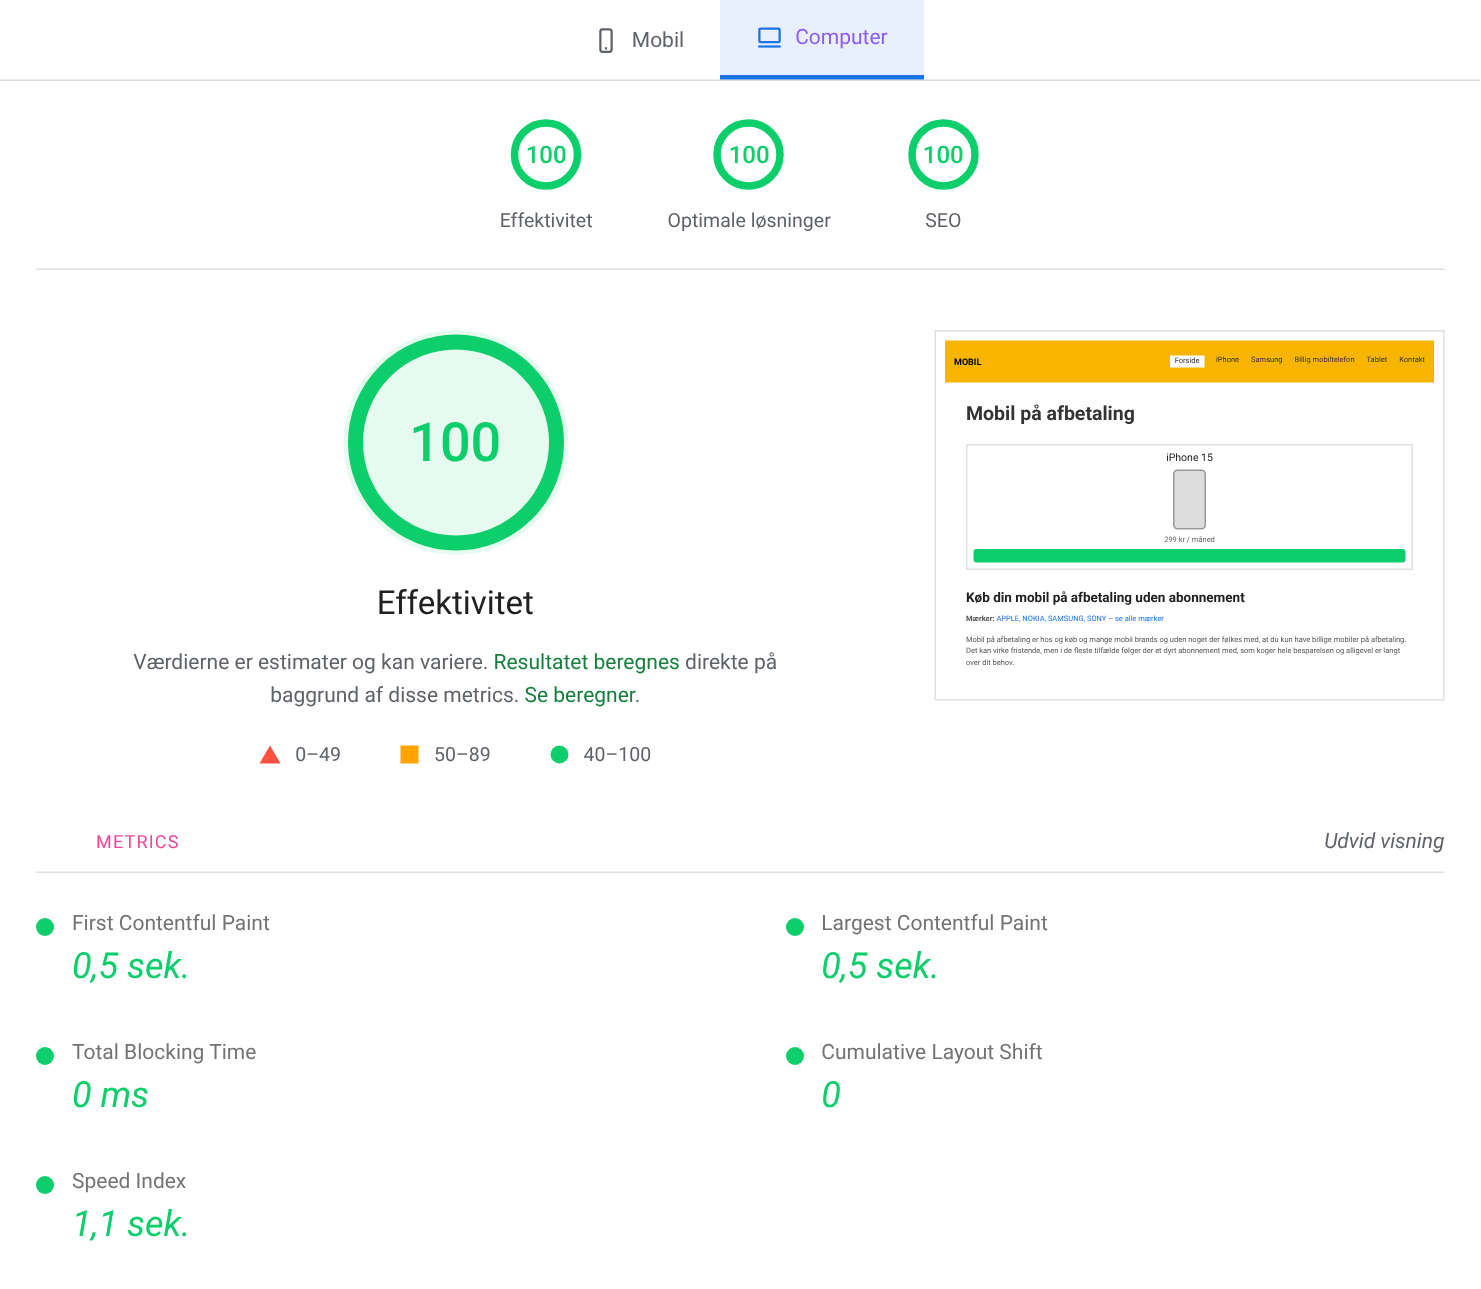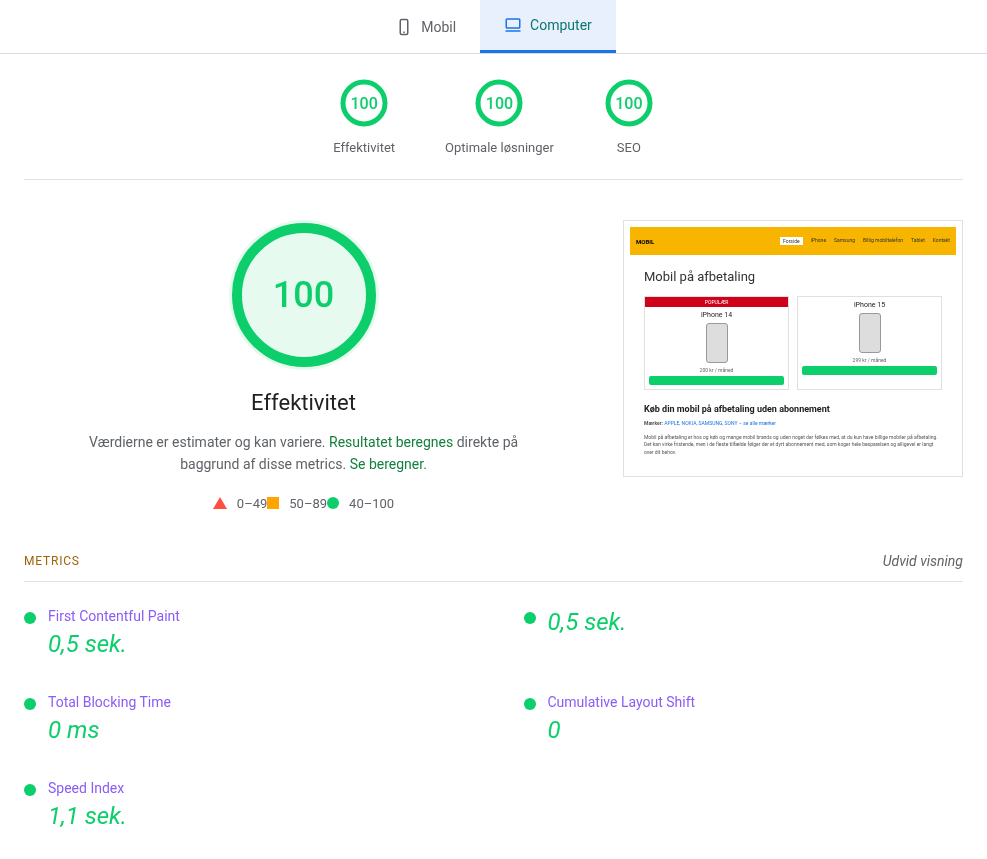--- a/index.html
+++ b/index.html
@@ -1,73 +1,73 @@
 <!DOCTYPE html>
 <html><head>
 <meta charset="utf-8">
 <style>
   * { box-sizing: border-box; margin: 0; padding: 0; }
   body { font-family: Roboto, Arial, sans-serif; background: #fff; color: #212121; width: 987px; }
   
   .tabs { display: flex; justify-content: center; border-bottom: 1px solid #dadce0; }
   .tab { display: flex; align-items: center; gap: 8px; padding: 16px 24px; color: #5f6368; cursor: pointer; font-size: 14px; }
-  .tab.active { color: #0f766e; border-bottom: 3px solid #1a73e8; background: #e8f0fe; }
+  .tab.active { color: #8b5cf6; border-bottom: 3px solid #1a73e8; background: #e8f0fe; }
   .tab-icon { width: 18px; height: 18px; }
   
   .container { padding: 0 24px 24px; }
   
   .scores { display: flex; justify-content: center; gap: 50px; padding: 24px 0; border-bottom: 1px solid #e0e0e0; margin-bottom: 40px; }
   .score-item { text-align: center; }
   .gauge-sm { width: 50px; height: 50px; margin: 0 auto 12px; position: relative; }
   .gauge-sm svg { transform: rotate(-90deg); }
   .gauge-sm .val { position: absolute; top: 50%; left: 50%; transform: translate(-50%, -50%); font-size: 16px; font-weight: 500; color: #0cce6b; }
   .score-label { font-size: 13px; color: #5f6368; }
   
   .main-row { display: flex; gap: 40px; margin-bottom: 30px; align-items: flex-start; }
   .big-score { flex: 1; text-align: center; }
   .gauge-lg { width: 150px; height: 150px; margin: 0 auto 20px; position: relative; background: #e6faef; border-radius: 50%; }
   .gauge-lg svg { transform: rotate(-90deg); position: absolute; top: 0; left: 0; }
   .gauge-lg .val { position: absolute; top: 50%; left: 50%; transform: translate(-50%, -50%); font-size: 36px; font-weight: 500; color: #0cce6b; }
   .big-title { font-size: 22px; color: #212121; margin-bottom: 16px; }
   .big-desc { font-size: 14px; color: #5f6368; line-height: 1.6; max-width: 480px; margin: 0 auto 20px; }
   .big-desc a { color: #15803d; text-decoration: none; }
   
-  .legend { display: flex; justify-content: center; font-size: 13px; color: #5f6368; text-align: right; }
+  .legend { display: flex; justify-content: center; gap: 40px; font-size: 13px; color: #5f6368; text-align: right; }
   .legend-item { display: flex; align-items: center; gap: 10px; }
   .tri { width: 0; height: 0; border-left: 7px solid transparent; border-right: 7px solid transparent; border-bottom: 12px solid #ff4e42; }
   .sq { width: 12px; height: 12px; background: #ffa400; }
   .cir { width: 12px; height: 12px; background: #0cce6b; border-radius: 50%; }
   
   .thumb { width: 340px; border: 1px solid #e0e0e0; padding: 6px; }
   .thumb-inner { width: 100%; }
   .th-top { height: 28px; background: #f7b500; display:flex; align-items:center; padding:0 6px; gap:6px; }
   .th-logo { font-size:6px; color:#000; font-weight:700; }
   .th-nav { display:flex; gap:8px; margin-left:auto; font-size:5px; color:#333; }
   .th-nav span:first-child { background:#fff; padding:1px 3px; }
   .th-body { padding: 14px; }
-  .th-title { font-size: 13px; font-weight: 400; color: #333; margin-bottom: 12px; }
+  .th-title { font-size: 13px; font-weight: 700; color: #333; margin-bottom: 12px; }
   .th-cards { display: flex; gap: 8px; margin-bottom: 14px; }
   .th-card { flex: 1; border: 1px solid #e0e0e0; padding: 4px; text-align: center; position:relative; }
   .th-pop { background: #d0021b; color: #fff; font-size: 5px; padding: 2px 0; margin: -4px -4px 4px; }
   .th-cname { font-size: 7px; margin-bottom: 4px; }
   .th-phone { width: 22px; height: 40px; background: #ddd; border-radius: 3px; margin: 0 auto 4px; border:1px solid #999; }
   .th-price { font-size: 5px; color: #666; margin-bottom: 3px; }
   .th-btn { background: #0cce6b; height: 9px; border-radius: 2px; }
   .th-sub { font-size: 9px; font-weight: 700; margin: 10px 0 6px; }
   .th-txt { font-size: 5px; color: #555; line-height: 1.5; }
   .th-link { color: #1a73e8; }
   
   .metrics-head { display: flex; justify-content: space-between; align-items: center; padding: 12px 0; border-bottom: 1px solid #e0e0e0; margin-bottom: 8px; }
-  .metrics-title { font-size: 12px; color: #a16207; letter-spacing: 0.8px; }
+  .metrics-title { font-size: 12px; color: #ec4899; letter-spacing: 0.8px; margin-left: 40px; }
   .expand { font-size: 14px; color: #5f6368; cursor: pointer; font-style: italic; }
   
   .metrics-grid { display: grid; grid-template-columns: 1fr 1fr; gap: 0 60px; }
   .metric { padding: 18px 0 18px 24px; position: relative; }
   .metric-dot { position: absolute; left: 0; top: 22px; width: 12px; height: 12px; background: #0cce6b; border-radius: 50%; }
-  .metric-name { font-size: 14px; color: #8b5cf6; margin-bottom: 6px; }
+  .metric-name { font-size: 14px; color: #737373; margin-bottom: 6px; }
   .metric-val { font-size: 24px; color: #0cce6b; font-weight: 400; font-style: italic; }
 </style>
 </head>
 <body>
 
 <div class="tabs">
   <div class="tab">
     <svg class="tab-icon" viewBox="0 0 24 24" fill="none" stroke="#5f6368" stroke-width="2">
         <rect x="7" y="2" width="10" height="20" rx="2"></rect>
         <line x1="11" y1="19" x2="13" y2="19"></line>
@@ -153,27 +153,20 @@
               <span>Samsung</span>
               <span>Billig mobiltelefon</span>
               <span>Tablet</span>
               <span>Kontakt</span>
             </div>
         </div>
         <div class="th-body">
           <div class="th-title">Mobil på afbetaling</div>
           <div class="th-cards">
             <div class="th-card">
-              <div class="th-pop">POPULÆR</div>
-              <div class="th-cname">iPhone 14</div>
-              <div class="th-phone"></div>
-              <div class="th-price">200 kr / måned</div>
-              <div class="th-btn"></div>
-            </div>
-            <div class="th-card">
               <div class="th-cname">iPhone 15</div>
               <div class="th-phone"></div>
               <div class="th-price">299 kr / måned</div>
               <div class="th-btn"></div>
             </div>
           </div>
           <div class="th-sub">Køb din mobil på afbetaling uden abonnement</div>
           <div class="th-txt"><b>Mærker:</b> <span class="th-link">APPLE, NOKIA, SAMSUNG, SONY – se alle mærker</span></div>
           <div class="th-txt" style="margin-top:6px">Mobil på afbetaling er hos og køb og mange mobil brands og uden noget der følkes med, at du kun have billige mobiler på afbetaling. Det kan virke fristende, men i de fleste tilfælde følger der et dyrt abonnement med, som koger hele besparelsen og alligevel er langt over dit behov.</div>
         </div>
@@ -187,20 +180,21 @@
   </div>
 
   <div class="metrics-grid">
     <div class="metric">
       <div class="metric-dot"></div>
       <div class="metric-name">First Contentful Paint</div>
       <div class="metric-val">0,5 sek.</div>
     </div>
     <div class="metric">
       <div class="metric-dot"></div>
+      <div class="metric-name">Largest Contentful Paint</div>
       <div class="metric-val">0,5 sek.</div>
     </div>
     <div class="metric">
       <div class="metric-dot"></div>
       <div class="metric-name">Total Blocking Time</div>
       <div class="metric-val">0 ms</div>
     </div>
     <div class="metric">
       <div class="metric-dot"></div>
       <div class="metric-name">Cumulative Layout Shift</div>

